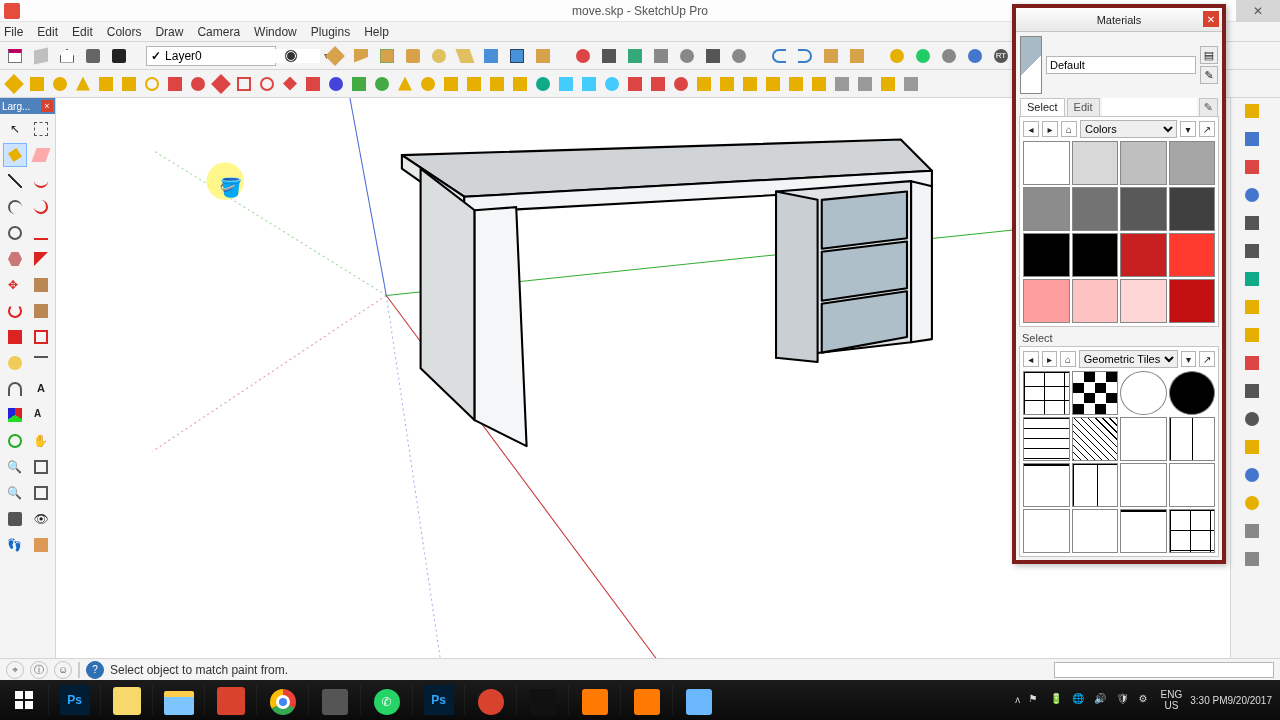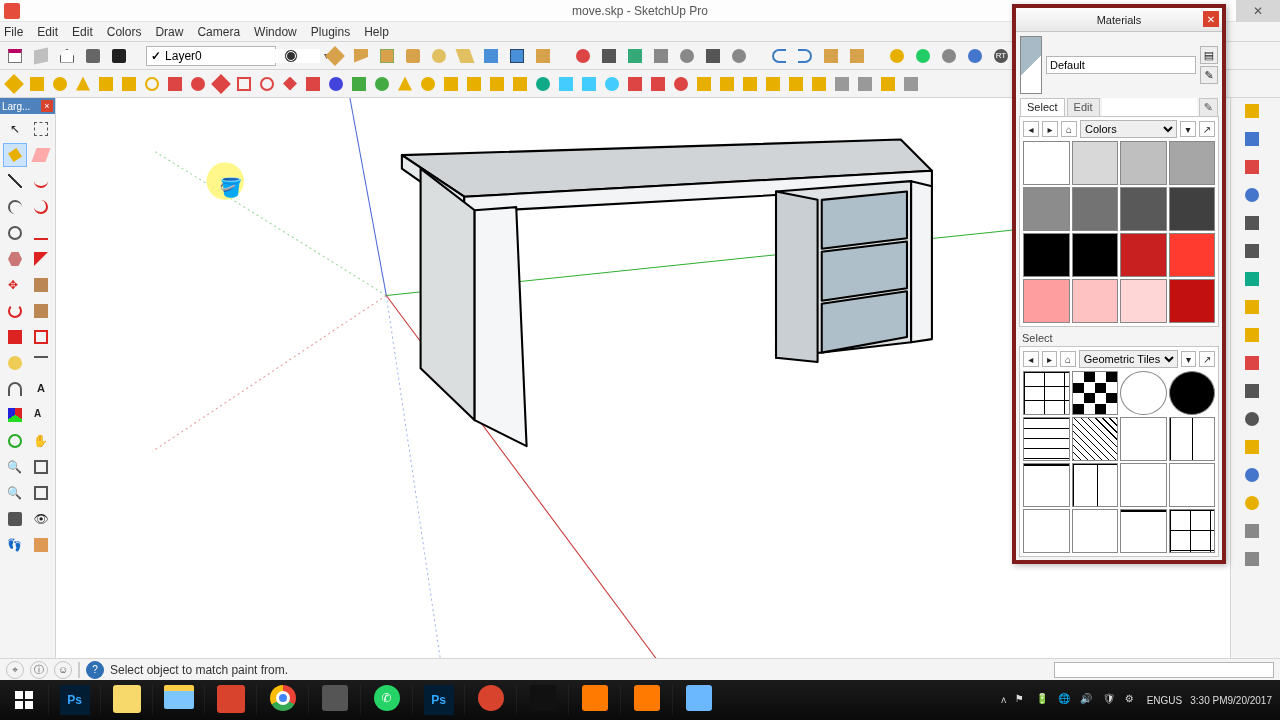--- a/index.html
+++ b/index.html
@@ -66,24 +66,24 @@
   .statusbar{position:absolute;left:0;right:0;bottom:40px;height:22px;background:#f4f4f4;border-top:1px solid #d5d5d5;display:flex;align-items:center;gap:6px;padding:0 6px;}
   .statusbar .sic{width:18px;height:18px;border:1px solid #c5c5c5;border-radius:50%;display:flex;align-items:center;justify-content:center;font-size:10px;color:#555;}
   .statusbar .sic.blue{background:#2f6fb3;color:#fff;border-color:#2f6fb3;}
   .statusbar .msg{font-size:12px;color:#333;}
   .statusbar .measure{margin-left:auto;width:220px;height:16px;border:1px solid #b5b5b5;background:#fff;}
 
   
   .taskbar{position:absolute;left:0;right:0;bottom:0;height:40px;background:linear-gradient(#1b1b1b,#0a0a0a);display:flex;align-items:center;}
   .taskbar .start{width:48px;height:40px;display:flex;align-items:center;justify-content:center;}
   .taskbar .start svg{fill:#fff;}
-  .taskbar .tbitem{width:52px;height:30px;display:flex;align-items:flex-start;justify-content:center;border-left:1px solid rgba(255,255,255,.05);}
+  .taskbar .tbitem{width:52px;height:30px;display:flex;align-items:flex-end;justify-content:center;border-left:1px solid rgba(255,255,255,.05);}
   .taskbar .tray{margin-left:auto;display:flex;align-items:center;gap:8px;padding:0 8px;color:#ddd;font-size:10px;}
   .taskbar .tray .clock{display:flex;flex-direction:row;align-items:flex-end;line-height:11px;}
-  .taskbar .tray .lang{display:flex;flex-direction:row;align-items:center;line-height:11px;}
+  .taskbar .tray .lang{display:flex;flex-direction:column;align-items:center;line-height:11px;}
   .trayic{width:14px;height:14px;}
 
   
   .csq{width:14px;height:14px;}
 </style>
 </head>
 <body>
 
 <div class="titlebar">
   <div class="appicon"></div>

